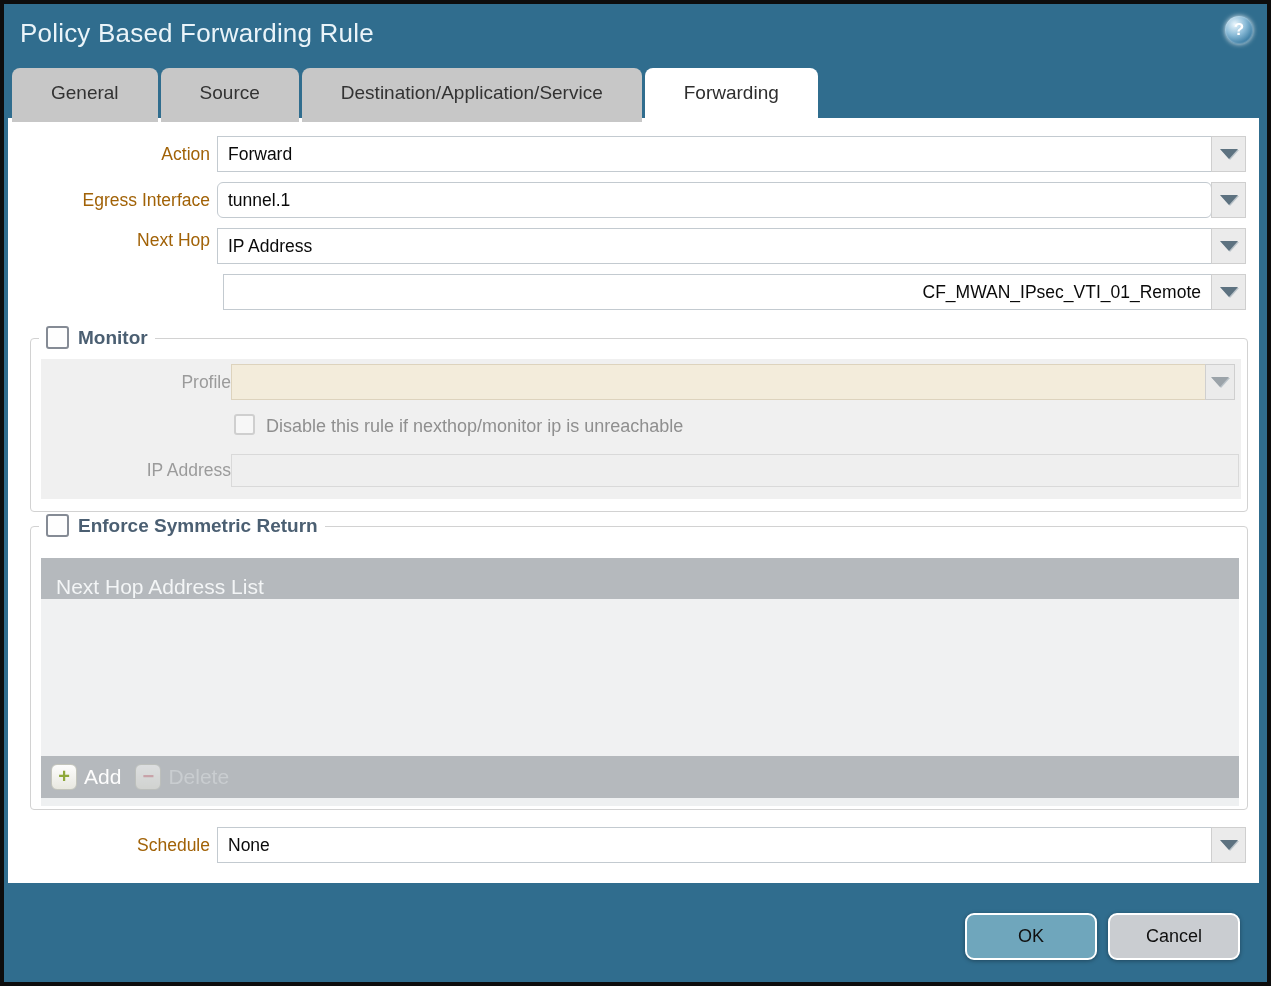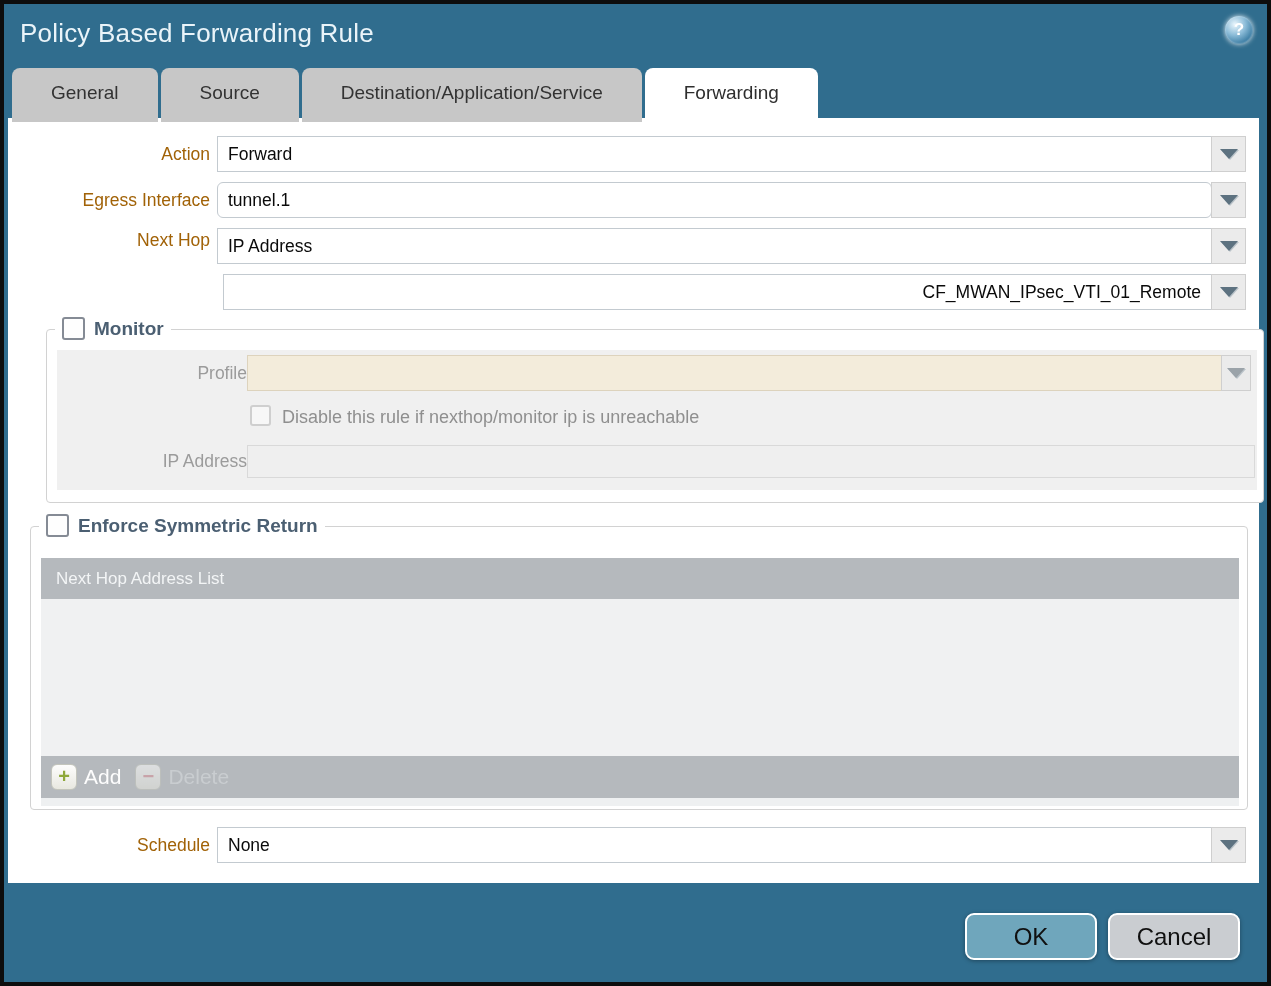--- a/index.html
+++ b/index.html
@@ -83,41 +83,41 @@
   .graypanel{background:#f0f0f0;}
   .dimlabel{color:#9b9b9b;}
   .cream{background:#f3ecdb;border:1px solid #ddd3bd;}
   .disabledbox{background:#efefef;border:1px solid #d9d9d9;}
   .cb-dim{
     width:21px;height:21px;border:2px solid #cfcfcf;border-radius:3px;background:#f7f7f7;
   }
   .dimtext{font-size:18px;color:#8f8f8f;}
 
   
-  .grid-header{background:#b5b9bd;color:#f3f5f6;font-size:17px;line-height:41px;padding:0 15px;}
+  .grid-header{background:#b5b9bd;color:#f3f5f6;font-size:21px;line-height:41px;padding:8px 15px;}
   .grid-body{background:#f0f1f2;}
   .grid-footer{background:#b5b9bd;display:flex;align-items:center;gap:14px;padding:0 10px;}
   .minibtn{display:flex;align-items:center;gap:7px;cursor:pointer;}
   .miniicon{
     width:24px;height:24px;border-radius:6px;
     background:linear-gradient(#fdfdfc,#e8e8e0);
     border:1px solid #c3c5bc;
     text-align:center;line-height:22px;font-size:20px;font-weight:bold;
   }
   .plus{color:#8fa93b;}
   .minus{color:#d89098;}
   .miniicon.dim{opacity:.55;}
   .minilabel{font-size:21px;color:#fdfdfd;}
   .minilabel.dim{color:#c9cdd0;}
   .grid-strip{background:#eef0f1;}
 
   
   .btn{
     height:47px;width:132px;border-radius:9px;border:2px solid #fff;
-    font-size:24px;color:#101010;text-align:center;line-height:43px;
+    font-size:18px;color:#101010;text-align:center;line-height:43px;
     box-shadow:0 1px 4px rgba(0,0,0,.35);cursor:pointer;
   }
   .btn-ok{background:#6fa6bc;}
   .btn-cancel{background:#cacdd1;}
 </style>
 </head>
 <body>
 
 <div class="dialog">
 
@@ -149,21 +149,21 @@
     <input class="abs fbox" style="left: 209px; top: 110px; width: 995px;" value="IP Address">
     <div class="abs trigger" style="left:1203px;top:110px;">
       <div class="tri"></div>
     </div>
 
     <input class="abs fbox" style="left: 215px; top: 156px; width: 989px; text-align: right;" value="CF_MWAN_IPsec_VTI_01_Remote">
     <div class="abs trigger" style="left:1203px;top:156px;">
       <div class="tri"></div>
     </div>
 
-    <div class="abs groupbox" style="left:22px;top:211px;width:1218px;height:174px;margin-left:16px;">
+    <div class="abs groupbox" style="left:22px;top:220px;width:1218px;height:174px;">
       <div class="legend">
         <div class="cb"></div>
         <div class="ltext">Monitor</div>
       </div>
       <div class="abs graypanel" style="left:10px;top:20px;width:1200px;height:140px;">
 
         <div class="abs flabel dimlabel" style="left:-10px;top:5px;width:200px;">Profile</div>
         <input class="abs fbox cream" style="left: 190px; top: 5px; width: 975px;" disabled="" value="">
         <div class="abs trigger" style="left:1164px;top:5px;width:30px;">
           <div class="tri dim"></div>

